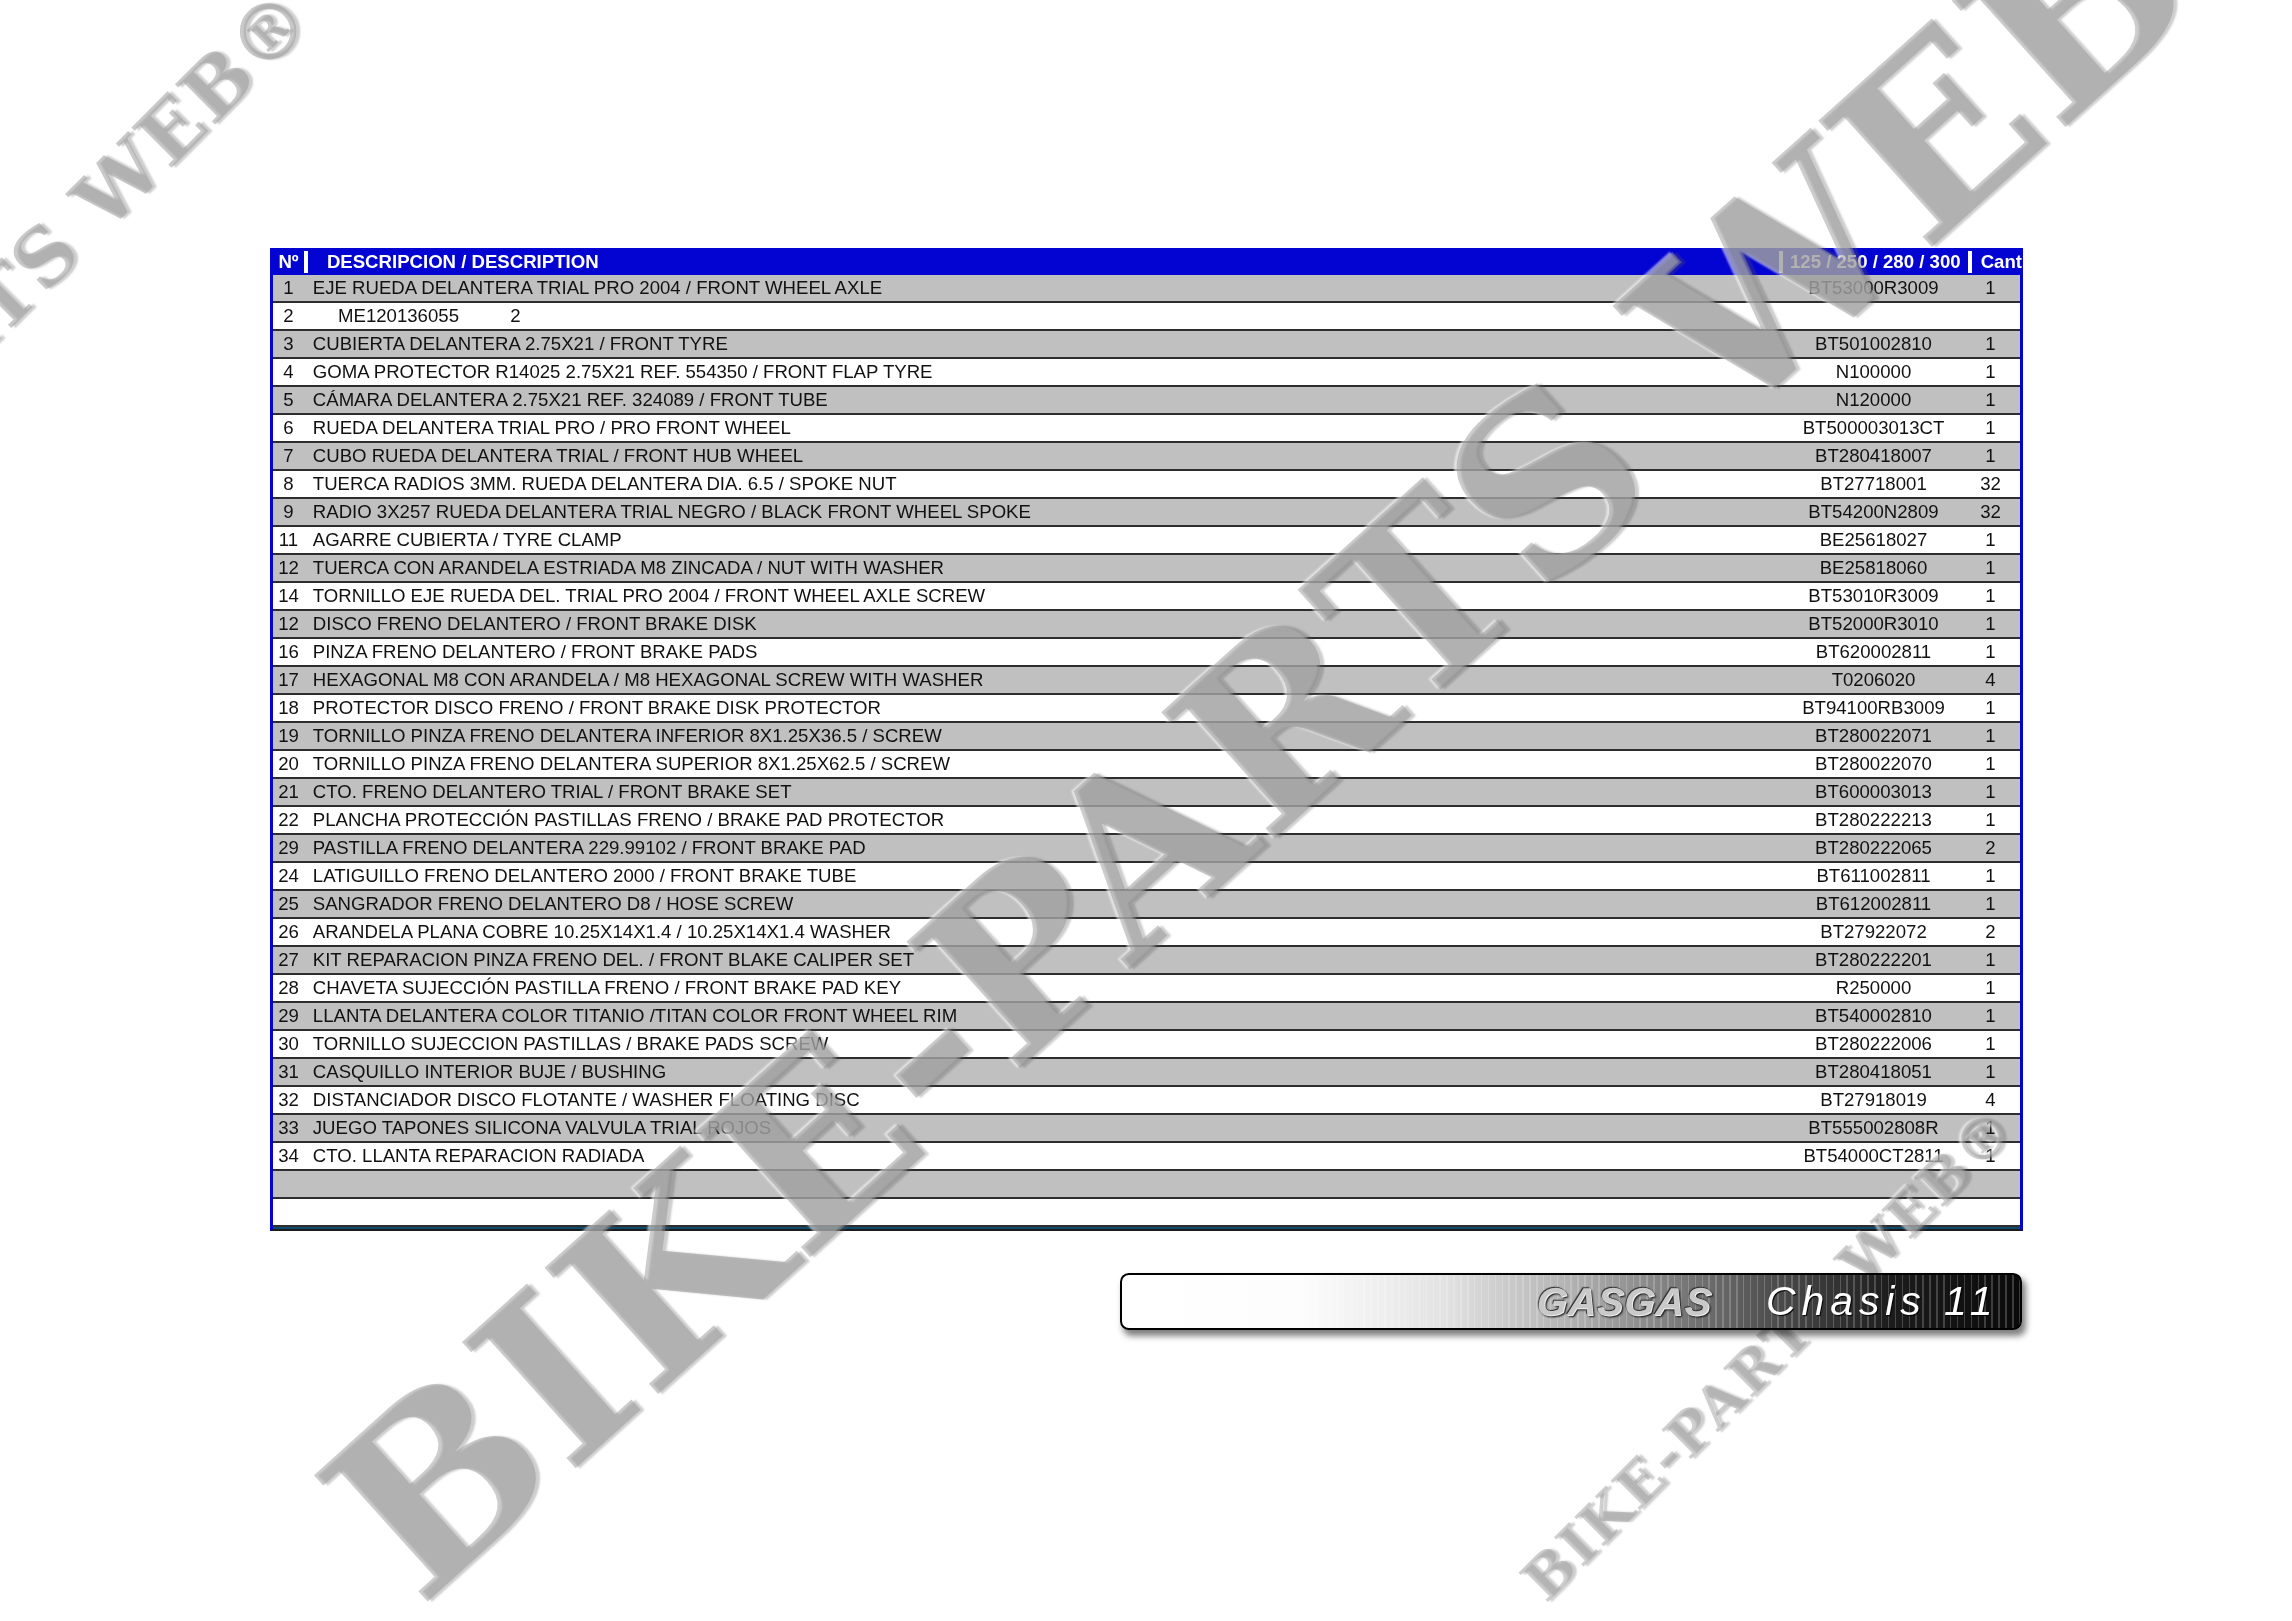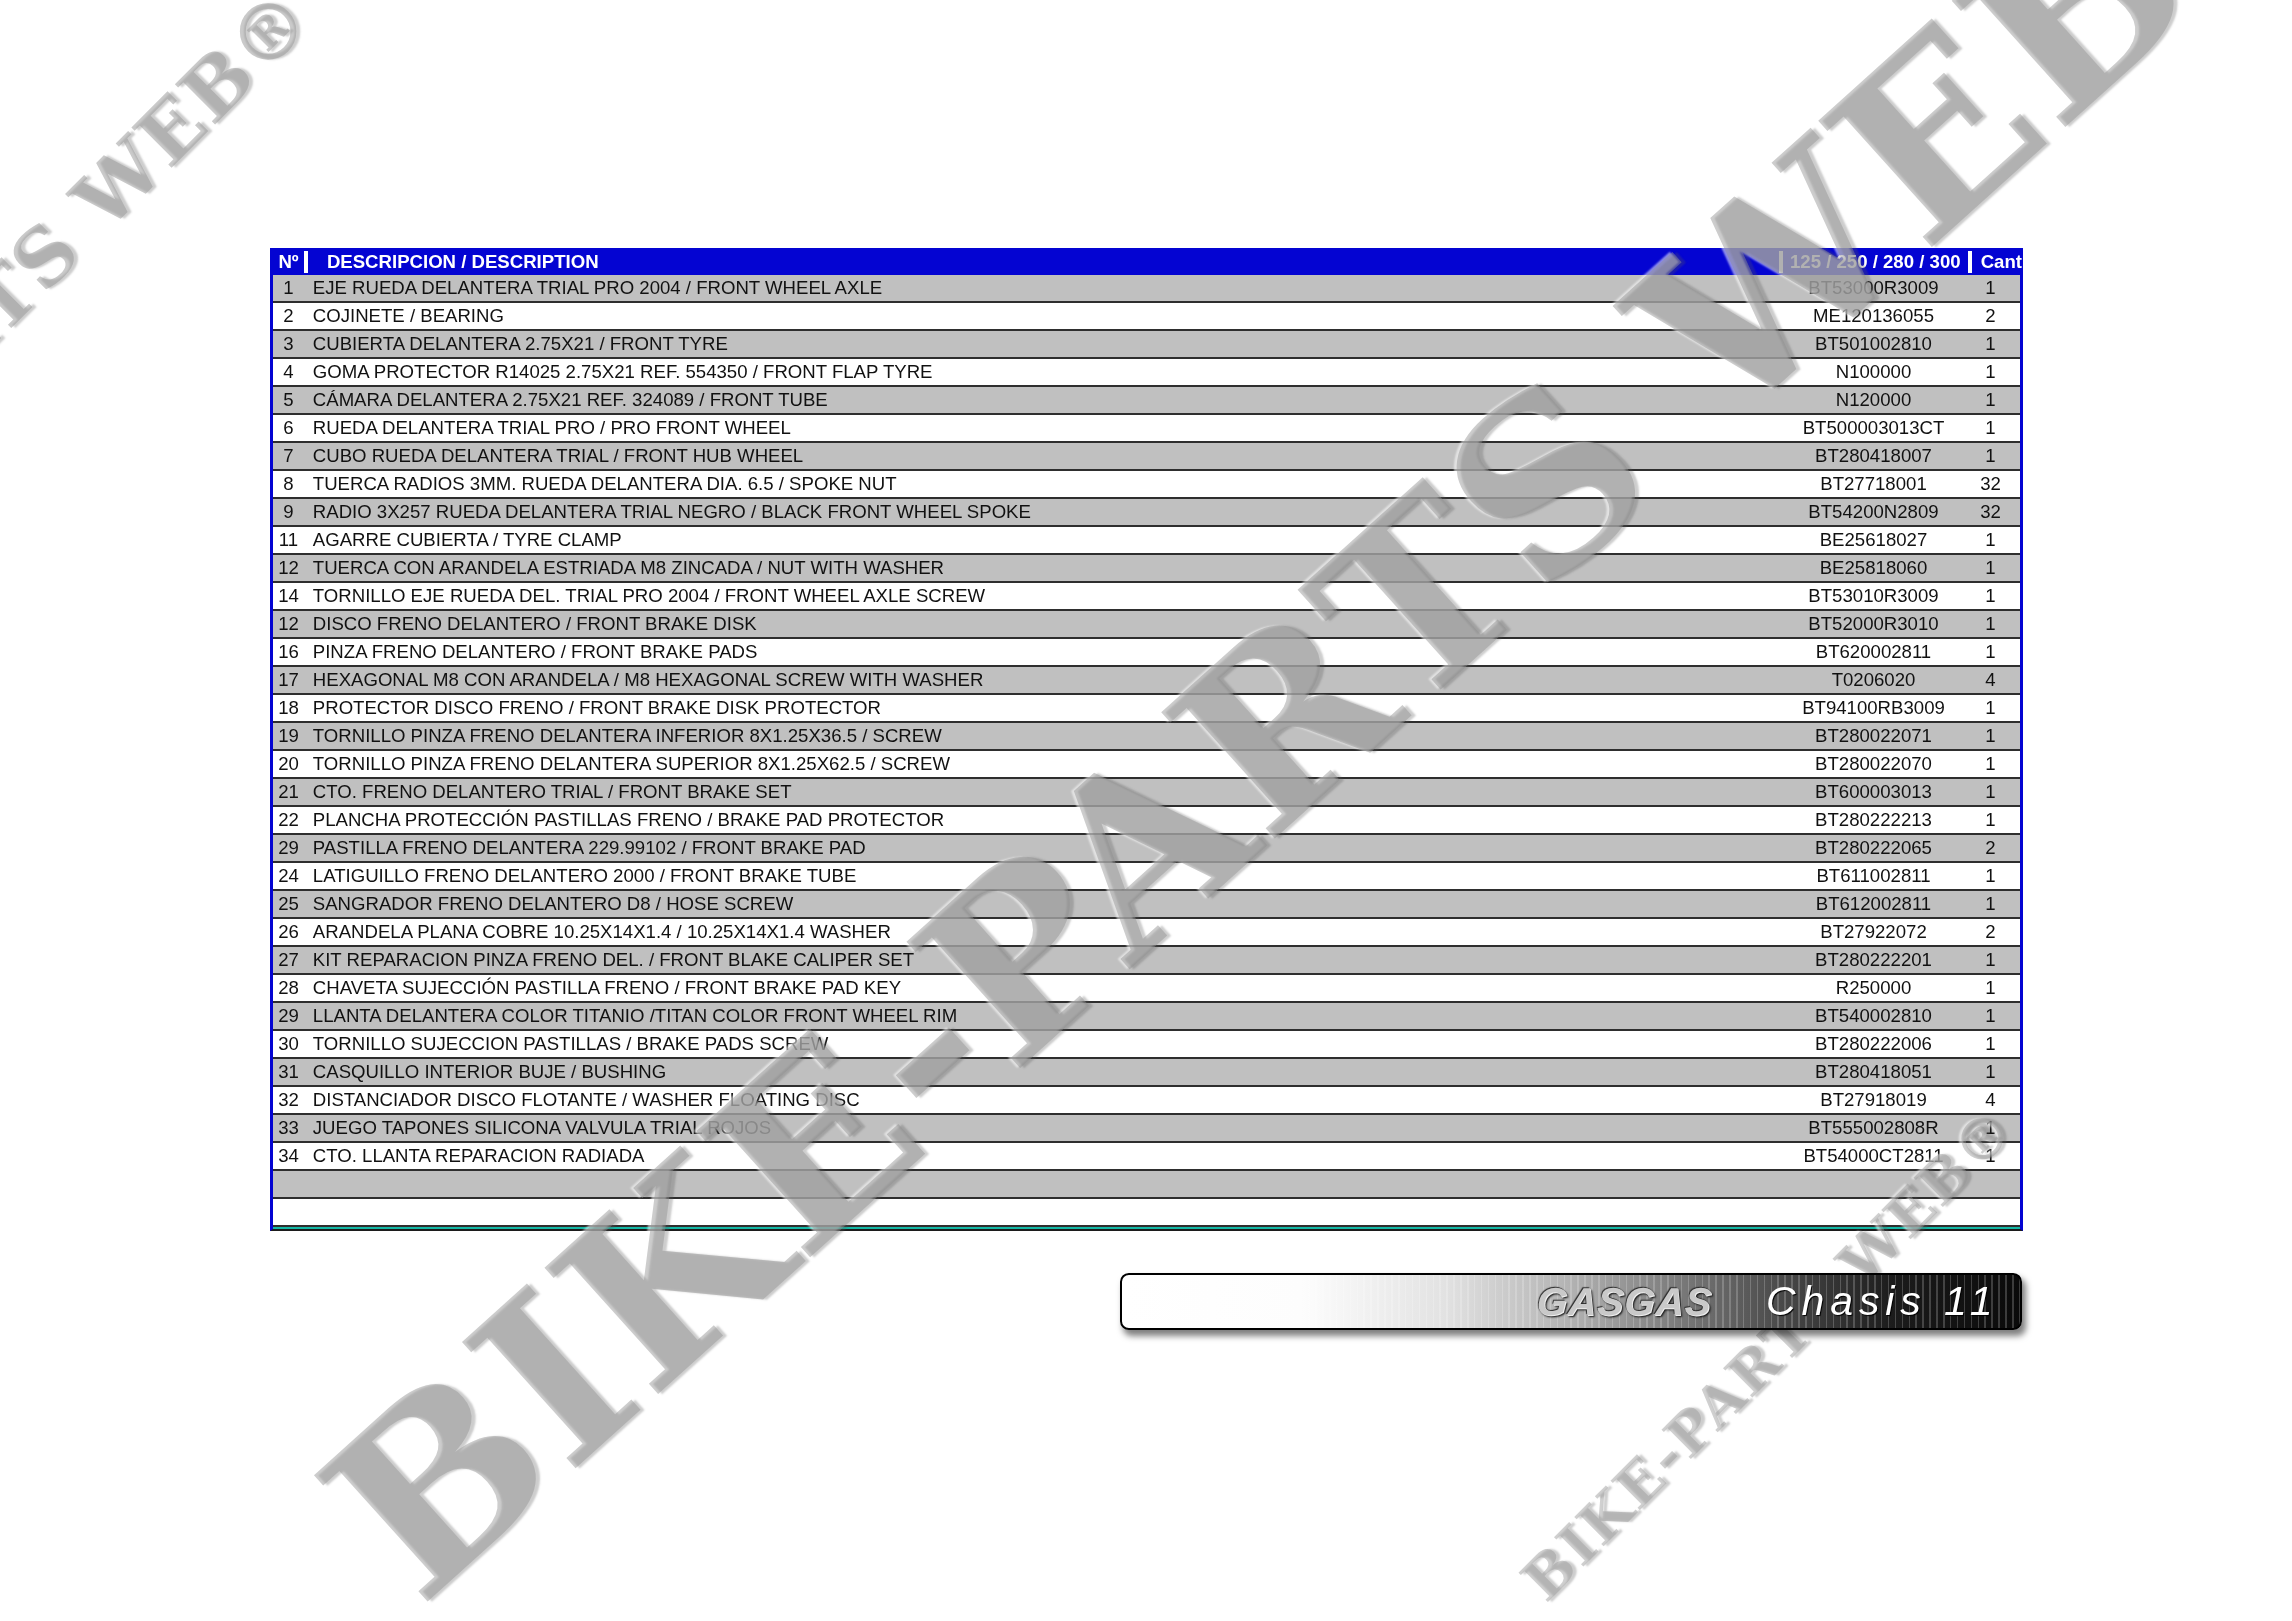--- a/index.html
+++ b/index.html
@@ -50,21 +50,21 @@
 
   
   .parts-table{
     position:absolute;
     left:270px; top:248px;
     width:1753px; height:983px;
     box-sizing:border-box;
     border-left:3.9px solid #0404d2;
     border-right:3.9px solid #0404d2;
     border-bottom:2.9px solid #1c1c1c;
-    background:#14b8a6;
+    background:#0c4a6e;
     z-index:1;
   }
   .t-header{
     display:flex;
     align-items:stretch;
     height:27.4px;
     background:#0404d2;
     color:#ffffff;
     font-weight:bold;
     font-size:18.6px;
@@ -151,21 +151,20 @@
     </div>
     <div>
         <div class="t-row gray">
     <div class="cell c-num">1</div>
     <div class="cell c-desc">EJE RUEDA DELANTERA TRIAL PRO 2004 / FRONT WHEEL AXLE</div>
     <div class="cell c-code">BT53000R3009</div>
     <div class="cell c-qty">1</div>
   </div>
         <div class="t-row white">
     <div class="cell c-num">2</div>
-    <div class="cell c-desc">COJINETE / BEARING</div>
     <div class="cell c-code">ME120136055</div>
     <div class="cell c-qty">2</div>
   </div>
         <div class="t-row gray">
     <div class="cell c-num">3</div>
     <div class="cell c-desc">CUBIERTA DELANTERA 2.75X21 / FRONT TYRE</div>
     <div class="cell c-code">BT501002810</div>
     <div class="cell c-qty">1</div>
   </div>
         <div class="t-row white">

